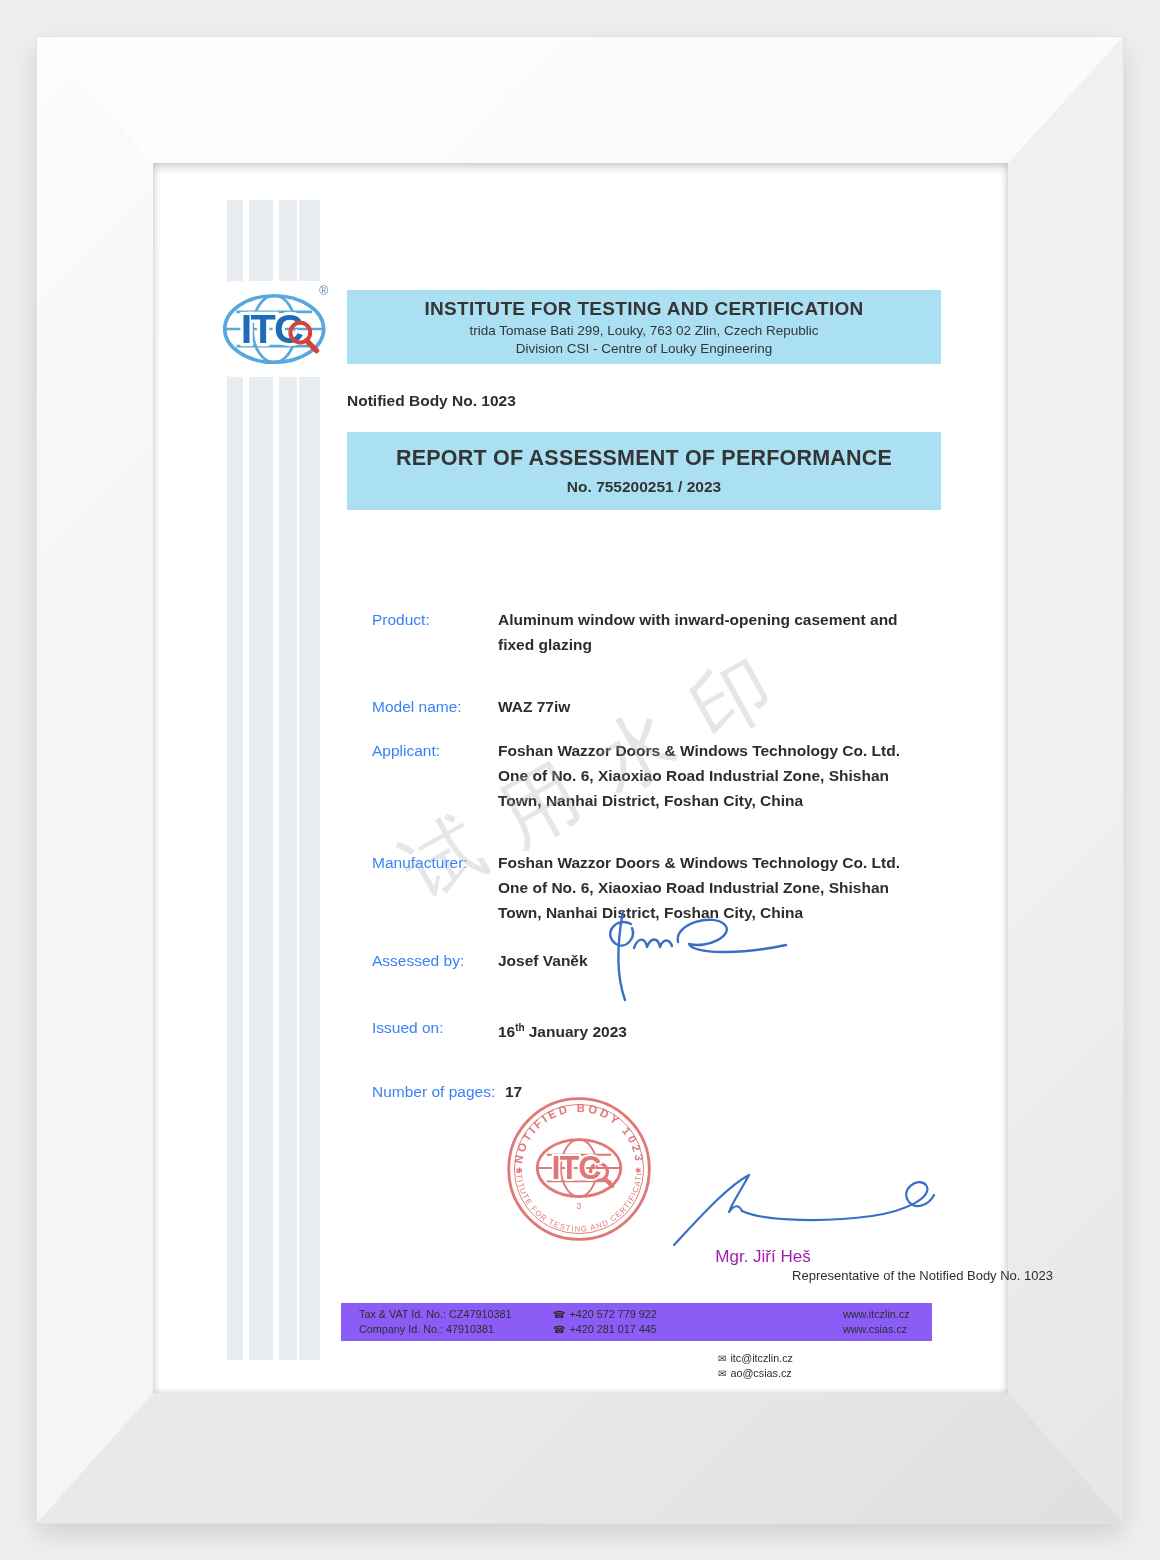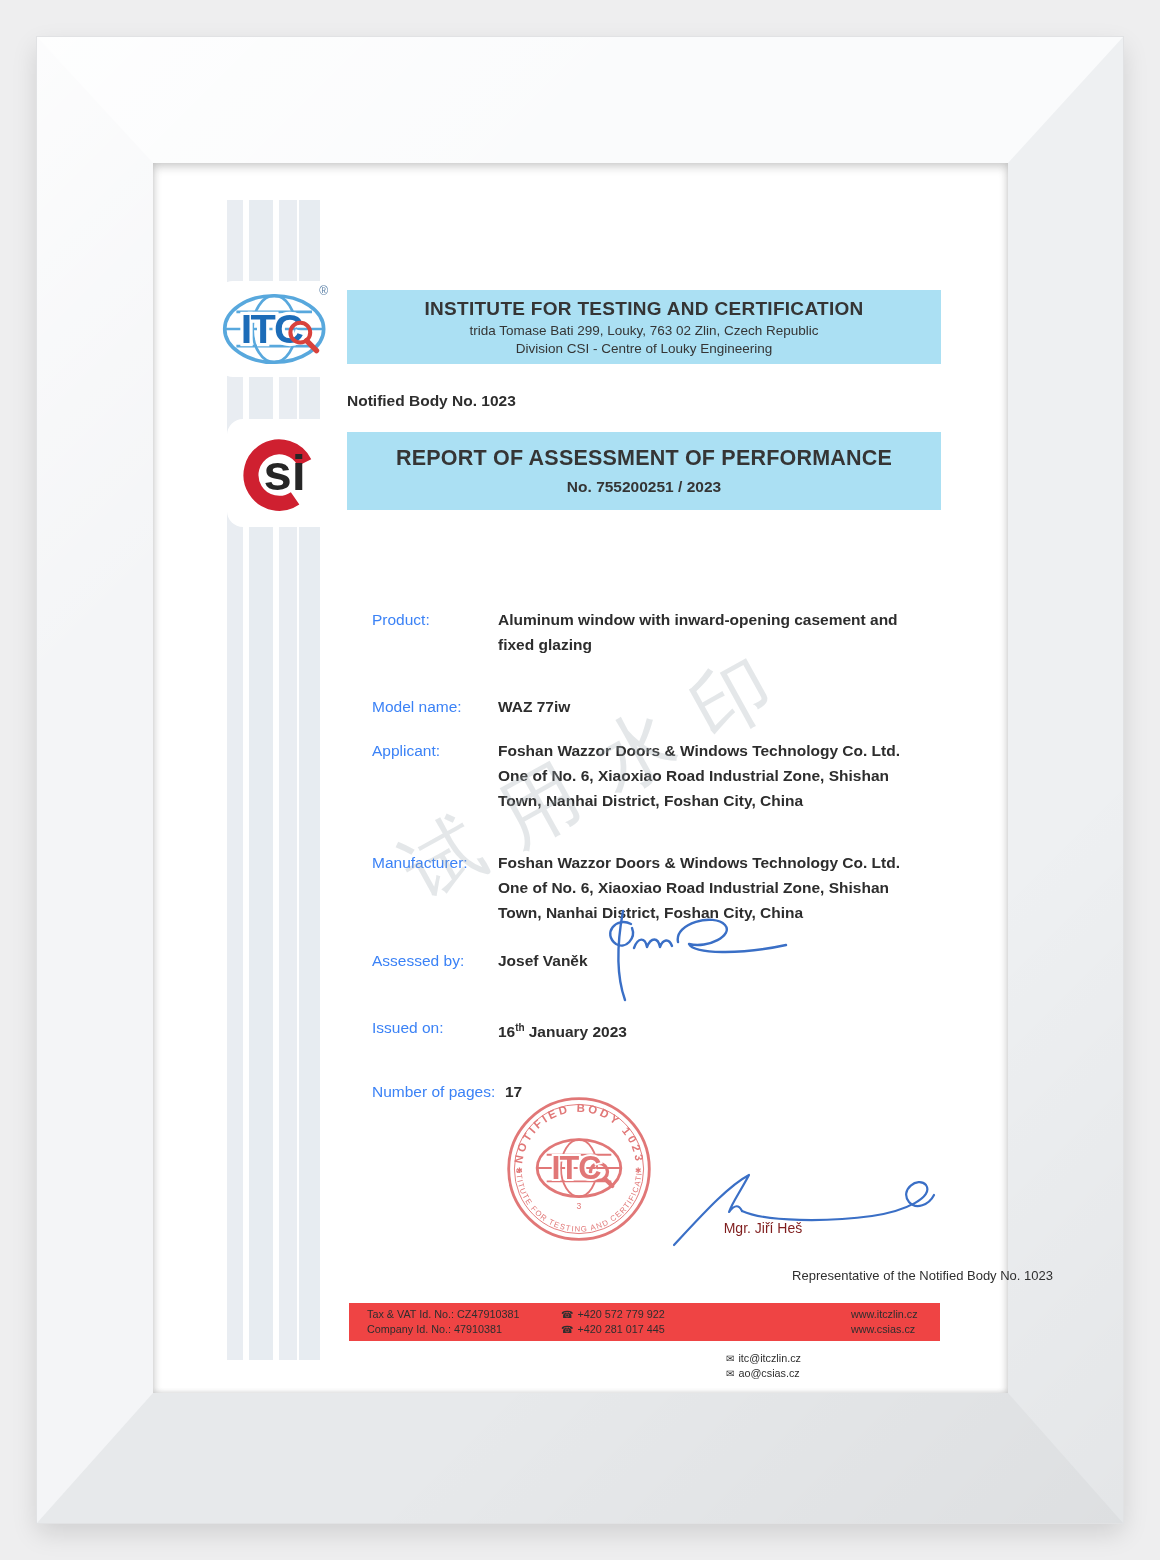--- a/index.html
+++ b/index.html
@@ -61,27 +61,27 @@
   .flabel { position:absolute; left:219px; font-size:15.5px; color:#3b82f6; line-height:25px; white-space:nowrap; z-index:2; }
   .fvalue { position:absolute; left:345px; font-size:15.5px; font-weight:bold; color:#2d2d2d;
             line-height:25px; white-space:nowrap; z-index:2; }
   .fvalue sup { font-size:10px; }
   .rest { margin-left:4px; }
 
   
   .sig { position:absolute; z-index:4; }
   .stamp { position:absolute; left:350px; top:930px; width:152px; height:152px; z-index:4; opacity:0.88; }
 
-  .sign-name { position:absolute; left:400px; top:1057px; width:420px; text-align:center;
-               font-size:14px; color:#7f1d1d; z-index:2; }
+  .sign-name { position:absolute; left:400px; top:1084px; width:420px; text-align:center;
+               font-size:17px; color:#a21caf; z-index:2; }
   .sign-role { position:absolute; left:320px; top:1105px; width:580px; text-align:right;
                font-size:13px; color:#2f2f2f; z-index:2; }
 
   
-  .footer { position:absolute; left:196px; top:1140px; width:591px; height:38px; background:#ef4444;
+  .footer { position:absolute; left:188px; top:1140px; width:591px; height:38px; background:#8b5cf6;
             font-size:10.8px; color:#2e2e2e; z-index:2; }
   .fcol { position:absolute; top:4px; line-height:15px; white-space:nowrap; }
   .fcol.c1 { left:18px; }
   .fcol.c2 { left:212px; }
   .fcol.c3 { left:377px;margin-top:44px; }
   .fcol.c4 { left:502px; }
   .ic { font-size:10px; margin-right:4px; }
 
   
   .watermark { position:absolute; left:229px; top:556px; font-size:78px; letter-spacing:32px;
@@ -110,26 +110,20 @@
         <line x1="16" y1="21" x2="100" y2="21" stroke="#58a8dd" stroke-width="3"></line>
         <line x1="3" y1="40" x2="113" y2="40" stroke="#58a8dd" stroke-width="3"></line>
         <line x1="16" y1="59" x2="100" y2="59" stroke="#58a8dd" stroke-width="3"></line>
         <text x="55" y="56" font-size="46" font-weight="bold" fill="#1c6cb8" stroke="#ffffff" stroke-width="7" paint-order="stroke" text-anchor="middle" letter-spacing="-2" font-family="Liberation Sans, sans-serif">ITC</text>
         <circle cx="87" cy="44" r="11" fill="none" stroke="#d8423c" stroke-width="4.5"></circle>
         <line x1="94" y1="53" x2="105" y2="64" stroke="#d8423c" stroke-width="6" stroke-linecap="round"></line>
       </svg>
       <span class="reg">®</span>
     </div>
 
-    <div class="logo-csi">
-      <svg width="94" height="94" viewBox="0 0 100 100">
-        <path d="M 75,39 A 30,30 0 1 0 65,77" fill="none" stroke="#cf2030" stroke-width="16"></path>
-        <text x="54" y="68" font-size="54" font-weight="bold" fill="#262626" text-anchor="middle" font-family="Liberation Sans, sans-serif">si</text>
-      </svg>
-    </div>
 
     <div class="bluebox box-header">
       <div class="inst">INSTITUTE FOR TESTING AND CERTIFICATION</div>
       <div class="addr">trida Tomase Bati 299, Louky, 763 02 Zlin, Czech Republic</div>
       <div class="divn">Division CSI - Centre of Louky Engineering</div>
     </div>
 
     <div class="notified">Notified Body No. 1023</div>
 
     <div class="bluebox box-title">

